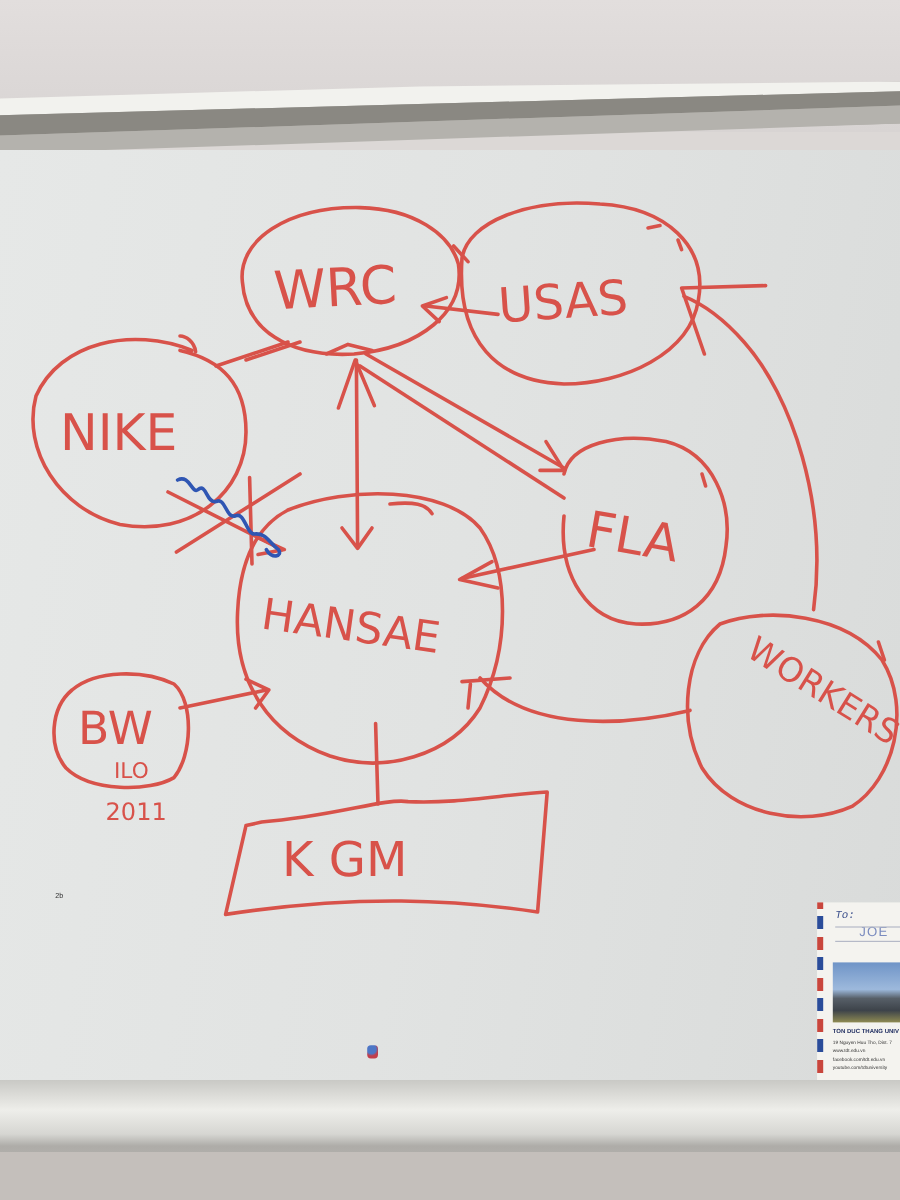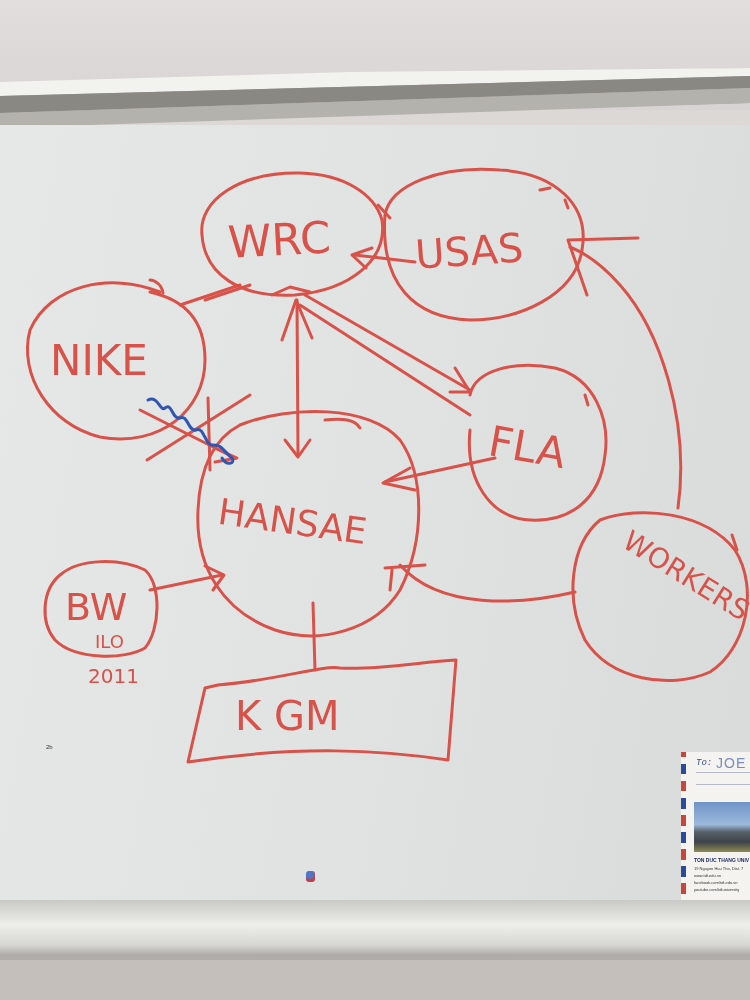--- a/index.html
+++ b/index.html
@@ -7,21 +7,21 @@
   .wall-top { position:absolute; left:0; top:0; width:750px; height:110px; background:linear-gradient(#e2dedd,#d8d4d3); }
   .tray-top { position:absolute; left:0; top:68px; width:750px; height:70px; }
   .board { position:absolute; left:0; top:125px; width:750px; height:780px; background:linear-gradient(100deg,#e6e8e7 0%,#e1e3e2 50%,#d9dbda 100%); }
   .tray-bottom { position:absolute; left:0; top:900px; width:750px; height:100px; background:linear-gradient(#c9c9c5 0%,#eeeeea 25%,#d6d6d2 45%,#aeaca8 55%,#bdbab6 100%); }
   .floor { position:absolute; left:0; top:960px; width:750px; height:40px; background:#c4bfbb; }
   svg.diagram { position:absolute; left:0; top:0; width:750px; height:1000px; }
   .lbl { font-family:"DejaVu Sans", sans-serif; fill:#d8524a; font-weight:normal; }
   .card { position:absolute; left:681px; top:752px; width:69px; height:160px; background:#f4f3ef; border-left:5px solid transparent;
           border-image: repeating-linear-gradient(180deg,#c9463d 0 10px,#f4f3ef 10px 16px,#2a4c9a 16px 26px,#f4f3ef 26px 32px) 5; }
   .card-to { position:absolute; left:10px; top:6px; font-size:9px; color:#3b4f8c; font-family:Liberation Mono, monospace; font-style:italic; }
-  .card-name { position:absolute; left:30px; top:3px; font-size:14px; color:#7a8bbf; letter-spacing:1px; }
+  .card-name { position:absolute; left:30px; top:19px; font-size:11px; color:#7a8bbf; letter-spacing:1px; }
   .card-line { position:absolute; left:10px; right:0; height:1px; background:#b5b9c7; }
   .card-photo { position:absolute; left:8px; top:50px; right:0; height:50px; background:linear-gradient(#6f94c7 0%,#9db9dc 45%,#575f68 60%,#3d434a 80%,#8e8a52 100%); }
   .card-title { position:absolute; left:8px; top:105px; font-size:5px; font-weight:bold; color:#1c2a5e; white-space:nowrap; }
   .card-info { position:absolute; left:8px; font-size:4px; color:#333; white-space:nowrap; }
   .magnet { position:absolute; left:306px; top:871px; width:9px; height:11px; background:radial-gradient(circle at 40% 30%,#4d76c6 0 40%,#c23e4c 60%); border-radius:3px; }
   .dot { position:absolute; left:46px; top:744px; font-size:6px; color:#333; }
 </style>
 </head>
 <body>
 

